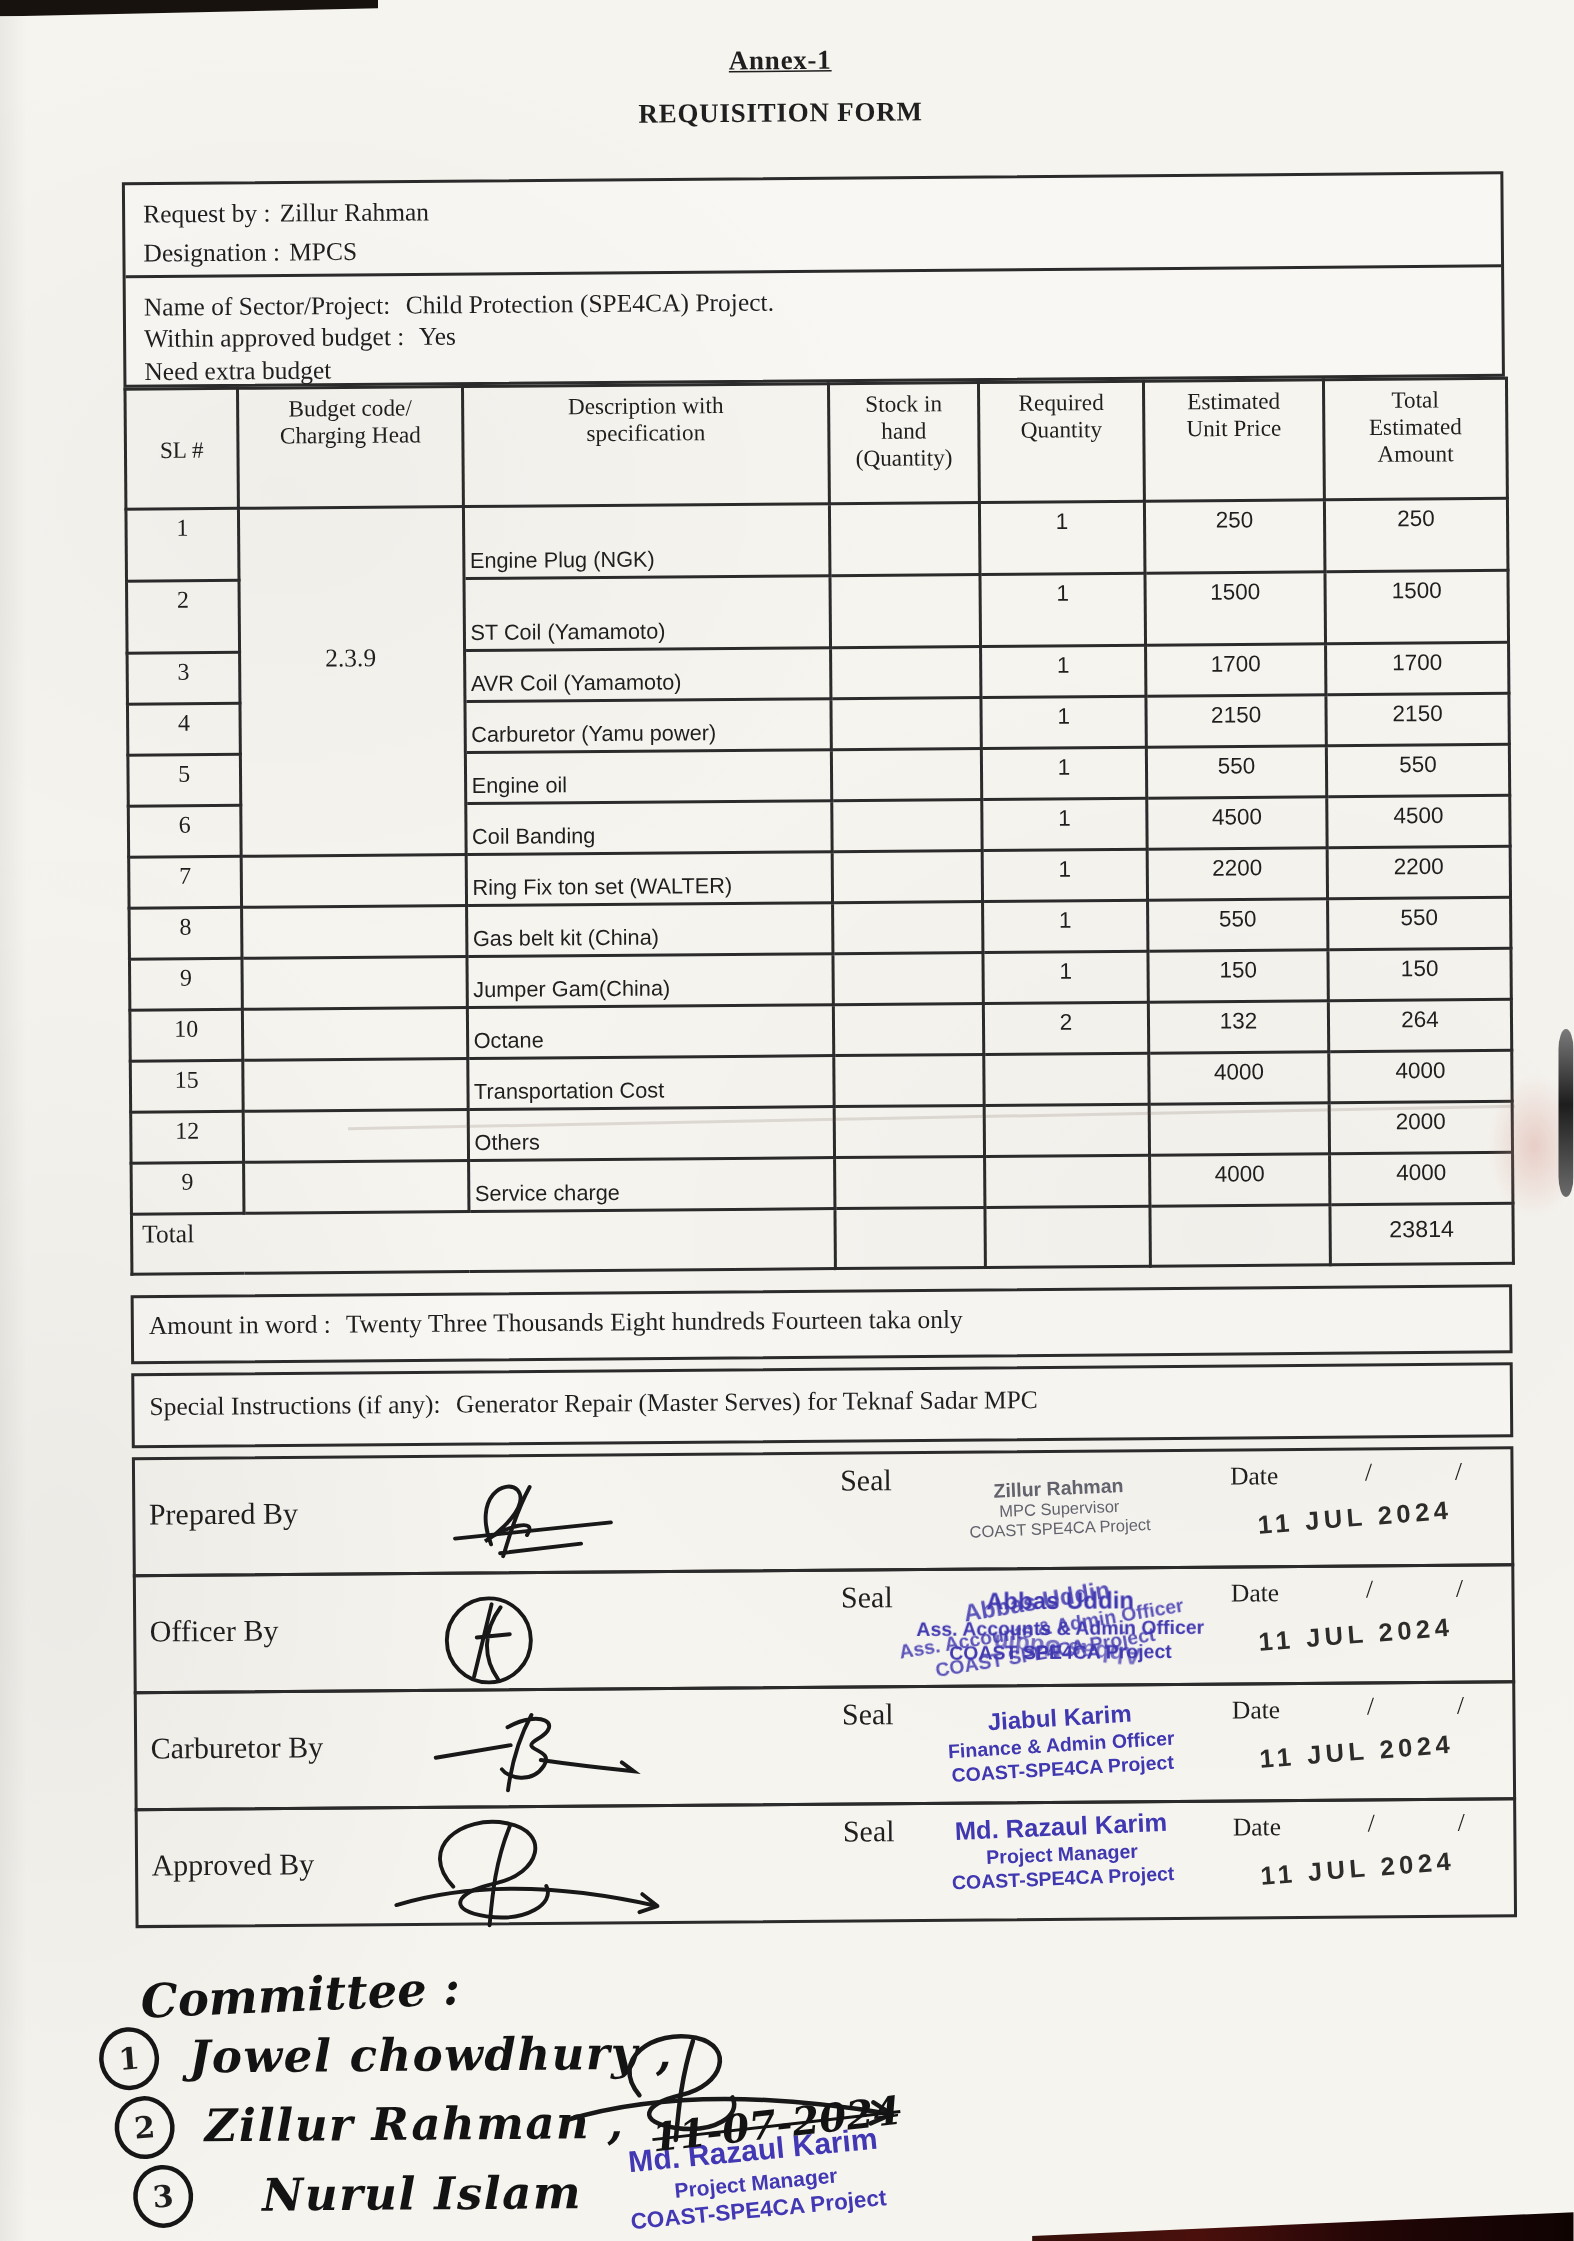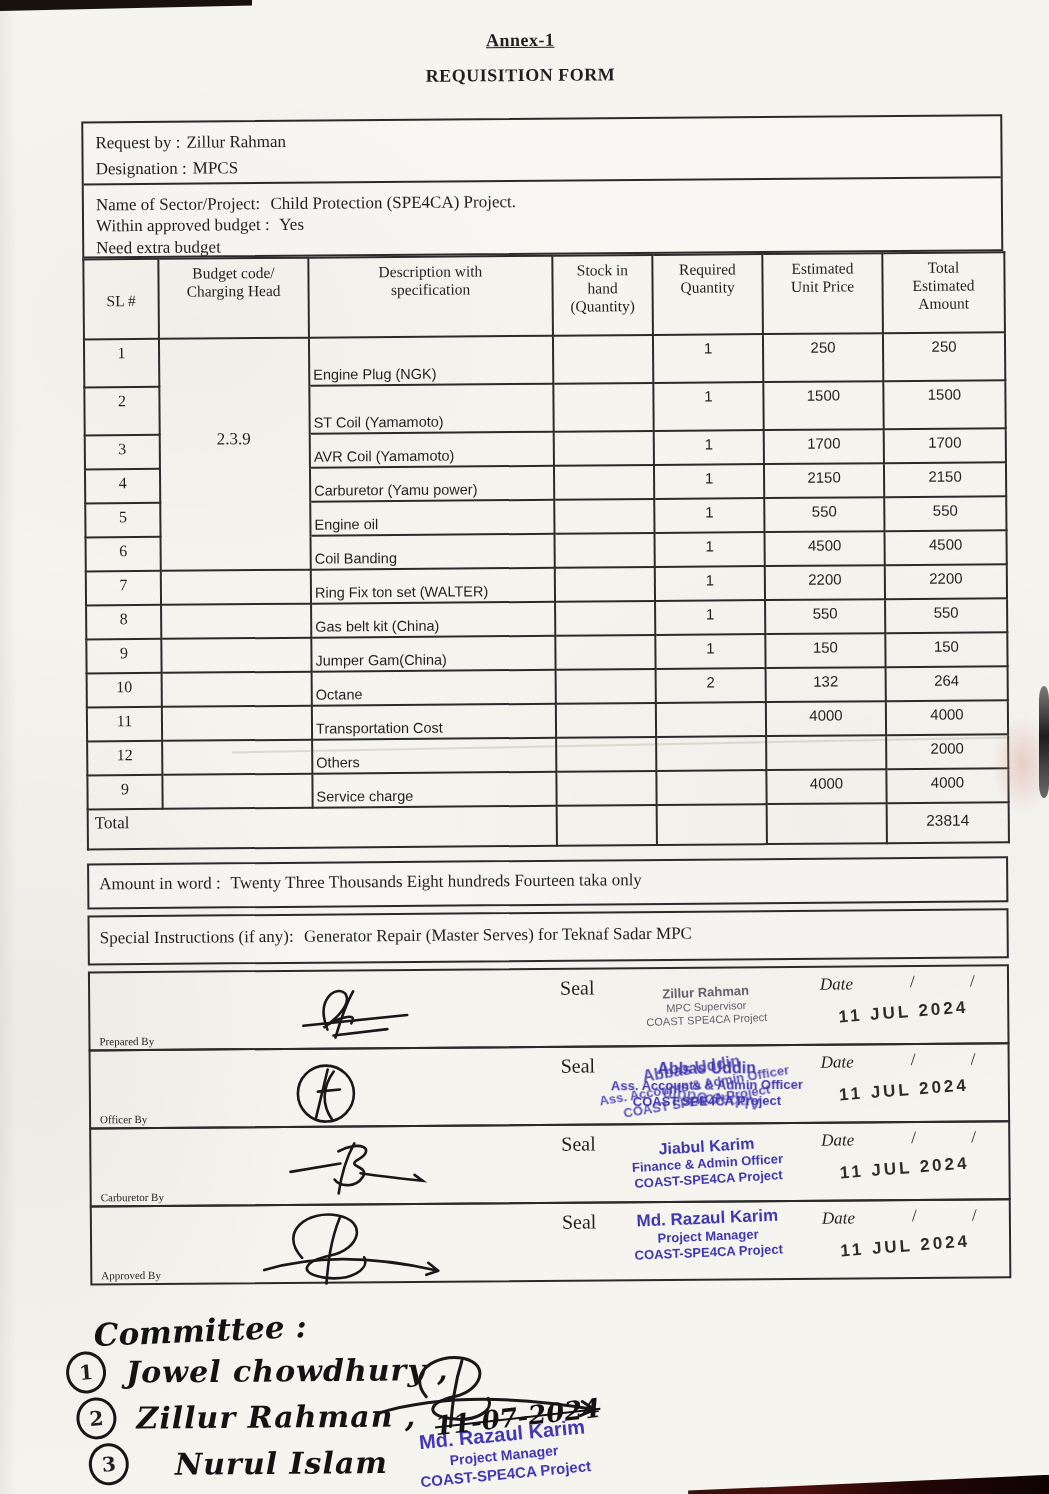--- a/index.html
+++ b/index.html
@@ -62,23 +62,23 @@
   tfoot tr{height:40px;}
   tfoot td{vertical-align:top;}
   td.t-label{font-family:"Liberation Serif",serif;font-size:17px;padding:3px 6px;}
   td.t-amt{font-family:"Liberation Sans",sans-serif;font-size:15.5px;text-align:center;padding-top:8px;}
 
   
   .sig-table{position:absolute;left:85px;top:968px;width:921px;}
   .sig-row{position:relative;width:921px;height:80px;border:2px solid #2b2b2b;
     box-sizing:border-box;margin-top:-2px;}
   .sig-row:first-child{margin-top:0;}
-  .sig-label{position:absolute;left:9px;top:26px;font-size:11px;margin-top:36px;}
+  .sig-label{position:absolute;left:9px;top:26px;font-size:20px;}
   .seal-label{position:absolute;left:470px;top:7px;font-size:20px;}
-  .date-label{position:absolute;left:730px;top:7px;font-size:17px;font-style:italic;}
+  .date-label{position:absolute;left:730px;top:7px;font-size:17px;}
   .slash{position:absolute;top:5px;font-size:17px;}
   .slash1{left:820px;} .slash2{left:880px;}
   .date-stamp{position:absolute;left:748px;top:33px;width:200px;
     font-family:"Liberation Sans",sans-serif;font-weight:bold;font-size:17px;
     letter-spacing:3px;color:#2e2b2b;transform:rotate(-4deg);white-space:nowrap;}
   .seal{position:absolute;left:500px;top:12px;width:232px;text-align:center;line-height:1.2;}
   .seal .s-name{font-weight:bold;}
   .stamp-gray{color:#63636e;transform:rotate(-2deg);top:16px;}
   .stamp-gray .s-name{font-size:13px;font-family:"Liberation Sans",sans-serif;}
   .stamp-gray .s-title,.stamp-gray .s-org{font-size:11px;font-family:"Liberation Sans",sans-serif;}
@@ -266,21 +266,21 @@
               <td class="c-sl">10</td>
               <td class="c-budget"></td>
               <td class="c-desc">Octane</td>
               <td class="c-stock"></td>
               <td class="c-qty">2</td>
               <td class="c-unit">132</td>
               <td class="c-amt">264</td>
             </tr>
 
             <tr>
-              <td class="c-sl">11</td>
+              <td class="c-sl">15</td>
               <td class="c-budget"></td>
               <td class="c-desc">Transportation Cost</td>
               <td class="c-stock"></td>
               <td class="c-qty"></td>
               <td class="c-unit">4000</td>
               <td class="c-amt">4000</td>
             </tr>
 
             <tr>
               <td class="c-sl">12</td>

